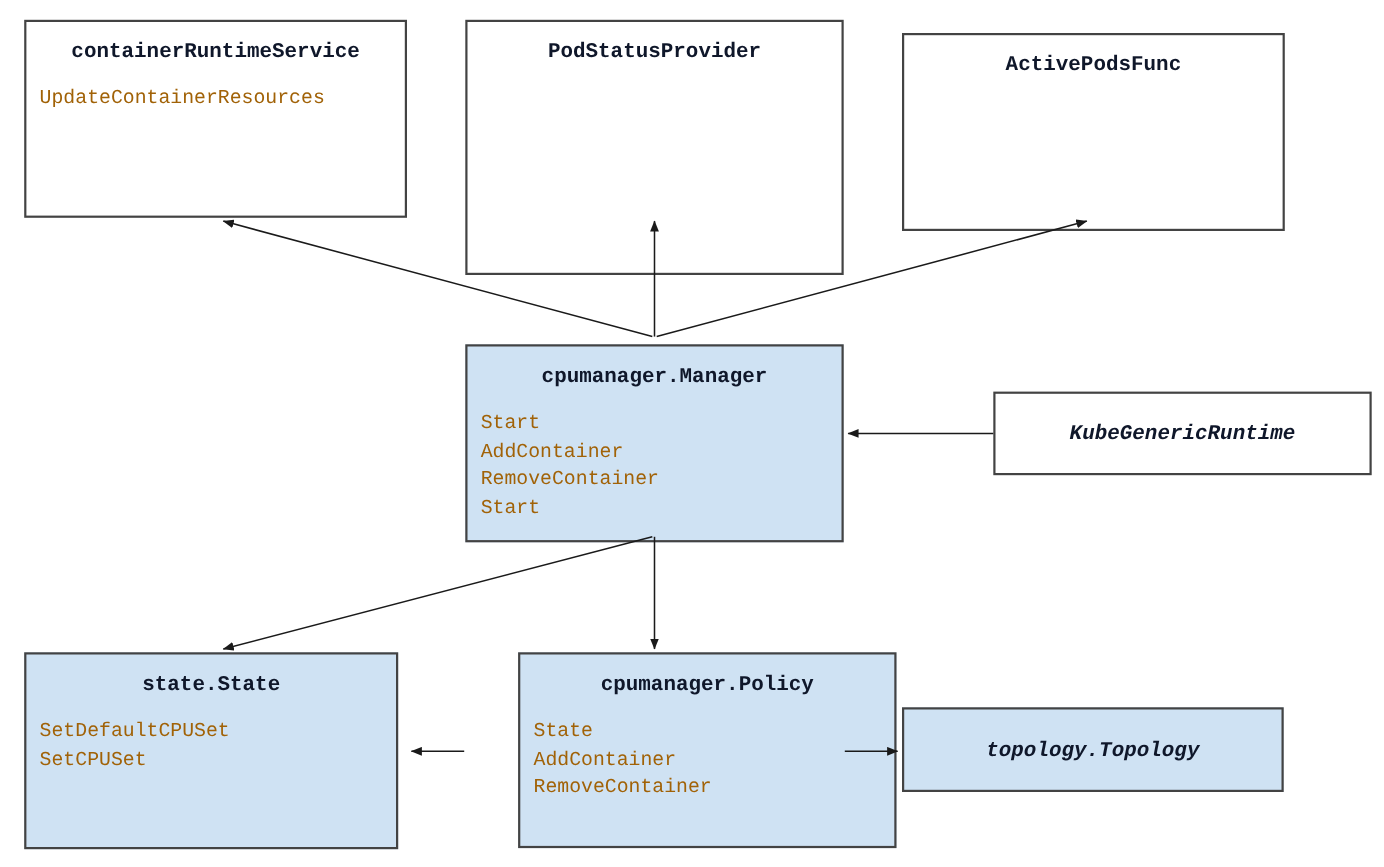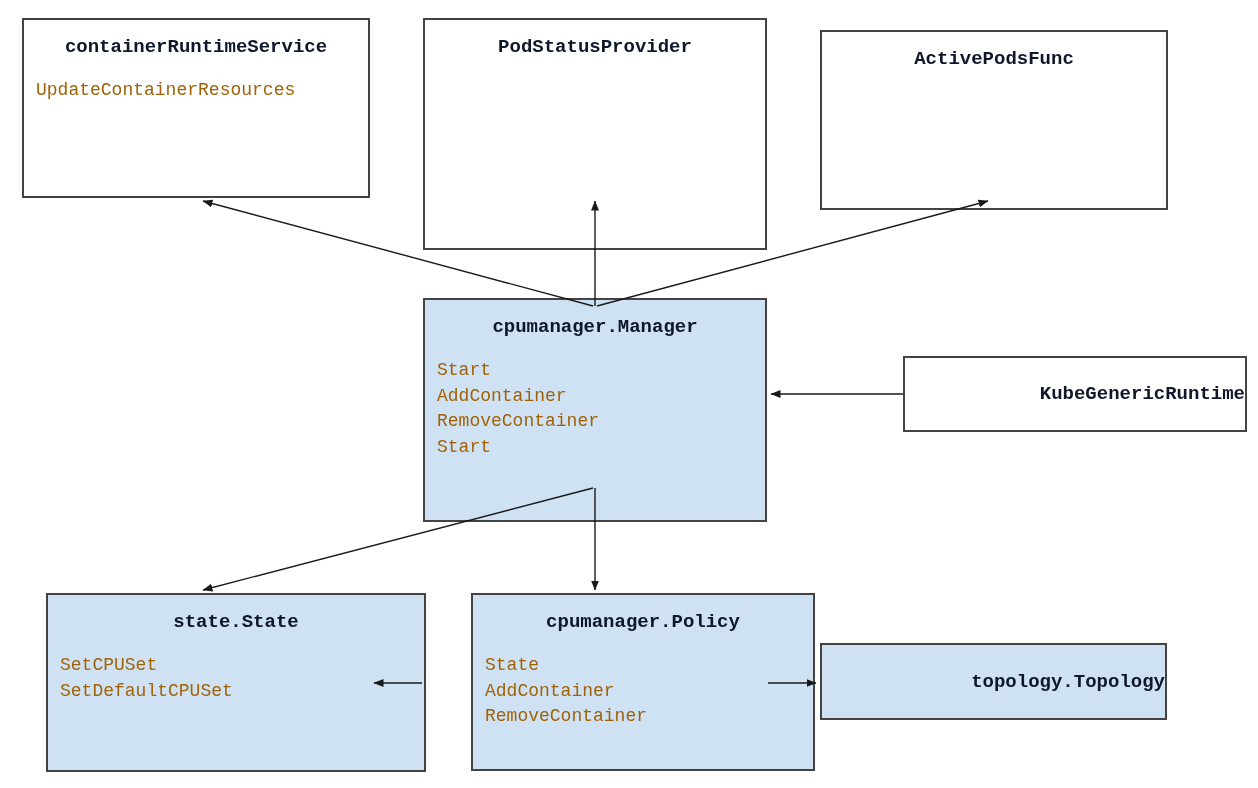--- a/index.html
+++ b/index.html
@@ -46,32 +46,33 @@
   .method {
     font-size: 18px;
     line-height: 25.5px;
     color: #a16207;
     white-space: pre;
   }
   
   .node.short {
     display: flex;
     align-items: center;
-    justify-content: flex-end;
+    justify-content: center;
     padding: 0;
+    font-style: italic;
   }
   .node.short .node-title { margin: 0; }
 
   
   #node-crs { left: 22px;  top: 18px;  width: 348px; height: 180px; }
   #node-psp { left: 423px; top: 18px;  width: 344px; height: 232px; }
   #node-apf { left: 820px; top: 30px;  width: 348px; height: 180px; }
-  #node-mgr { left: 423px; top: 298px; width: 344px; height: 224px; }
+  #node-mgr { left: 423px; top: 313px; width: 344px; height: 180px; }
   #node-kgr { left: 903px; top: 356px; width: 344px; height: 76px;  }
-  #node-sst { left: 22px;  top: 593px; width: 380px; height: 179px; margin-left: 24px; }
+  #node-sst { left: 22px;  top: 593px; width: 340px; height: 179px; }
   #node-pol { left: 423px; top: 593px; width: 344px; height: 178px; margin-left: 48px; }
   #node-top { left: 820px; top: 643px; width: 347px; height: 77px;  }
 </style>
 </head>
 <body>
 
 <div class="canvas">
 
   <svg class="edges-layer" width="1258" height="788" viewBox="0 0 1258 788" xmlns="http://www.w3.org/2000/svg">
     <defs>
@@ -114,22 +115,22 @@
     </div>
   </div>
 
   <div class="node plain short" id="node-kgr">
     <div class="node-title">KubeGenericRuntime</div>
   </div>
 
   <div class="node highlight" id="node-sst">
     <div class="node-title">state.State</div>
     <div class="node-methods">
+      <div class="method">SetDefaultCPUSet</div>
       <div class="method">SetCPUSet</div>
-      <div class="method">SetDefaultCPUSet</div>
     </div>
   </div>
 
   <div class="node highlight" id="node-pol">
     <div class="node-title">cpumanager.Policy</div>
     <div class="node-methods">
       <div class="method">State</div>
       <div class="method">AddContainer</div>
       <div class="method">RemoveContainer</div>
     </div>

